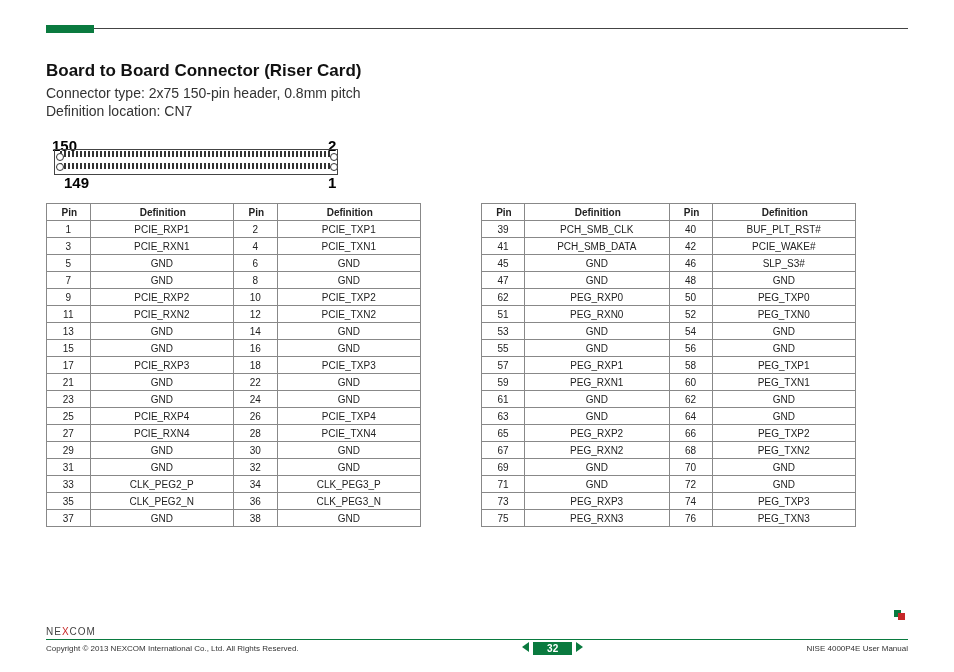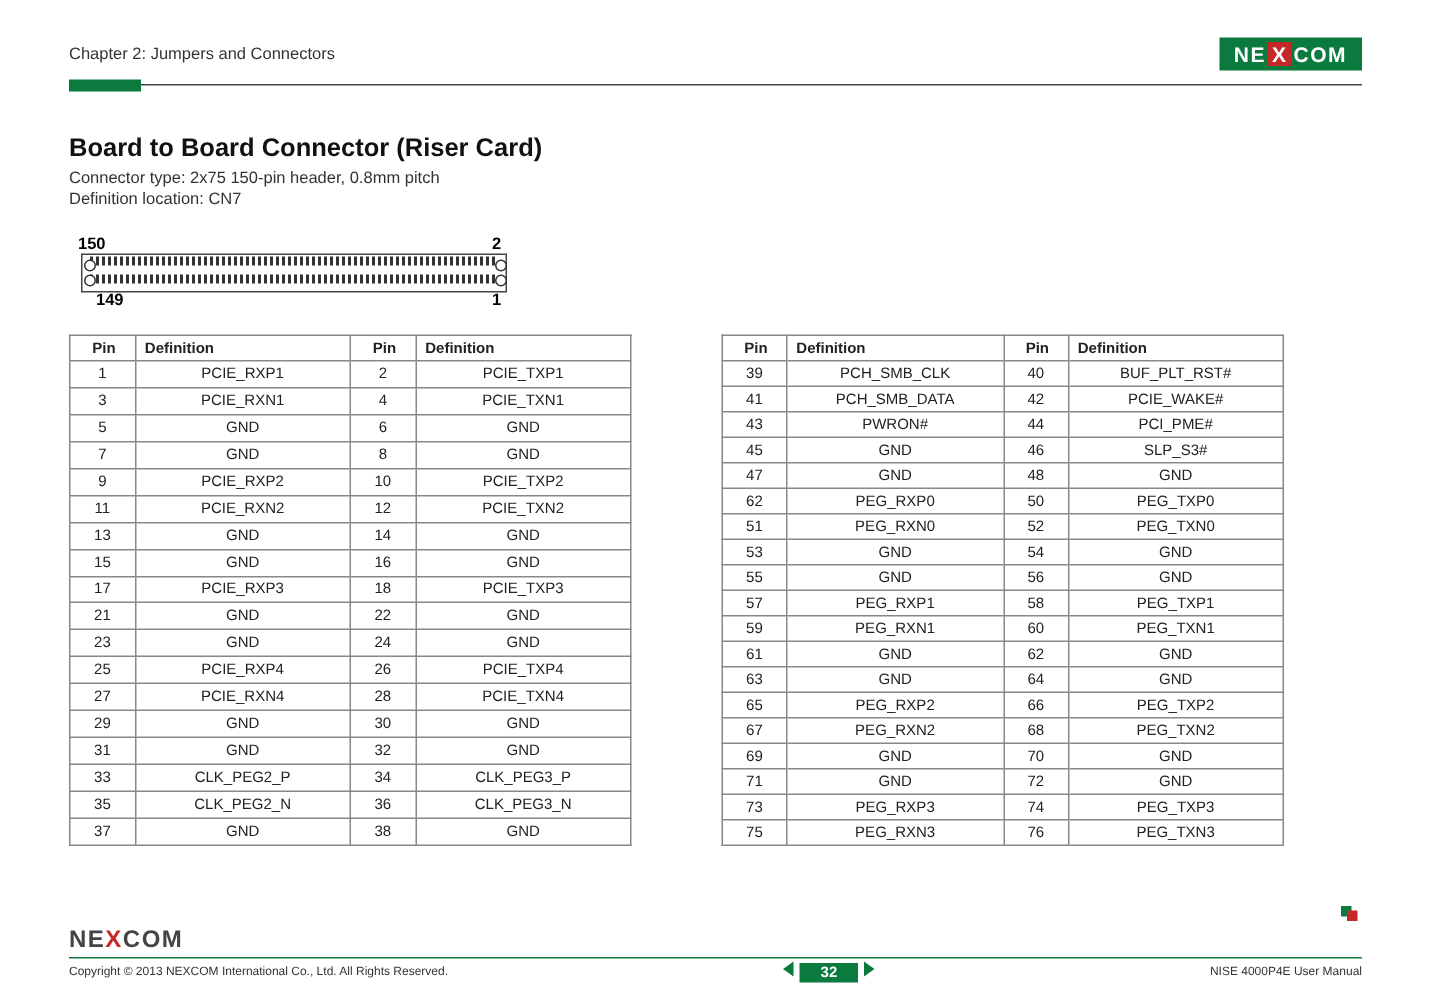--- a/index.html
+++ b/index.html
@@ -58,30 +58,30 @@
   .content {
     margin-top: 28px;
   }
   h1.title {
     font-size: 17px;
     font-weight: bold;
     margin: 0 0 4px 0;
     color: #111;
   }
   .subline {
-    font-size: 11px;
+    font-size: 14px;
     color: #333;
     margin: 2px 0;
   }
   .connector-diagram {
     margin-top: 18px;
     width: 300px;
     height: 44px;
     position: relative;
-    font-size: 11px;
+    font-size: 15px;
   }
   .conn-outline {
     position: absolute;
     left: 8px; top: 12px;
     width: 282px; height: 24px;
     border: 1px solid #444;
   }
   .conn-row {
     position: absolute;
     left: 14px;
@@ -123,21 +123,21 @@
     width: 375px;
   }
   table.pin-table th, table.pin-table td {
     border: 1px solid #888;
     text-align: center;
     padding: 1px 4px;
     height: 14px;
   }
   table.pin-table th {
     font-weight: bold;
-    text-align: left;
+    text-align: center;
     padding-left: 6px;
   }
   table.pin-table th:nth-child(1),
   table.pin-table th:nth-child(3) { width: 38px; text-align: center;}
   table.pin-table th:nth-child(2),
   table.pin-table th:nth-child(4) { width: 155px; }
 
   .footer {
     position: absolute;
     bottom: 18px;
@@ -148,22 +148,22 @@
     border-top: 1px solid #0a7a3f;
     margin-bottom: 2px;
   }
   .footer-logo-row {
     display: flex;
     justify-content: space-between;
     align-items: center;
     margin-bottom: 2px;
   }
   .footer-logo {
-    font-weight: bold;
-    font-size: 16px;
+    font-weight: normal;
+    font-size: 10px;
     letter-spacing: 1px;
     color: #444;
     margin-top: 40px;
   }
   .footer-logo .x2 {
     color: #c62828;
   }
   .footer-row {
     display: flex;
     justify-content: space-between;
@@ -190,28 +190,20 @@
   .corner-sq {
     width:7px;height:7px;display:inline-block;
   }
   .sq-g{background:#0a7a3f;}
   .sq-r{background:#c62828;}
 </style>
 </head>
 <body>
 
 <div class="page">
-  <div class="top-header">
-    <div class="chapter-label">Chapter 2: Jumpers and Connectors</div>
-    <div class="logo">
-      <span>NE</span>
-        <span class="x">X</span>
-        <span>COM</span>
-    </div>
-  </div>
   <div class="top-rule-wrap">
     <div class="top-rule"></div>
     <div class="accent"></div>
   </div>
 
   <div class="content">
     <h1 class="title">Board to Board Connector (Riser Card)</h1>
     <div class="subline">Connector type: 2x75 150-pin header, 0.8mm pitch</div>
     <div class="subline">Definition location: CN7</div>
 
@@ -364,26 +356,20 @@
               <td>39</td>
               <td>PCH_SMB_CLK</td>
               <td>40</td>
               <td>BUF_PLT_RST#</td>
             </tr>
             <tr>
               <td>41</td>
               <td>PCH_SMB_DATA</td>
               <td>42</td>
               <td>PCIE_WAKE#</td>
-            </tr>
-            <tr>
-              <td>43</td>
-              <td>PWRON#</td>
-              <td>44</td>
-              <td>PCI_PME#</td>
             </tr>
             <tr>
               <td>45</td>
               <td>GND</td>
               <td>46</td>
               <td>SLP_S3#</td>
             </tr>
             <tr>
               <td>47</td>
               <td>GND</td>

